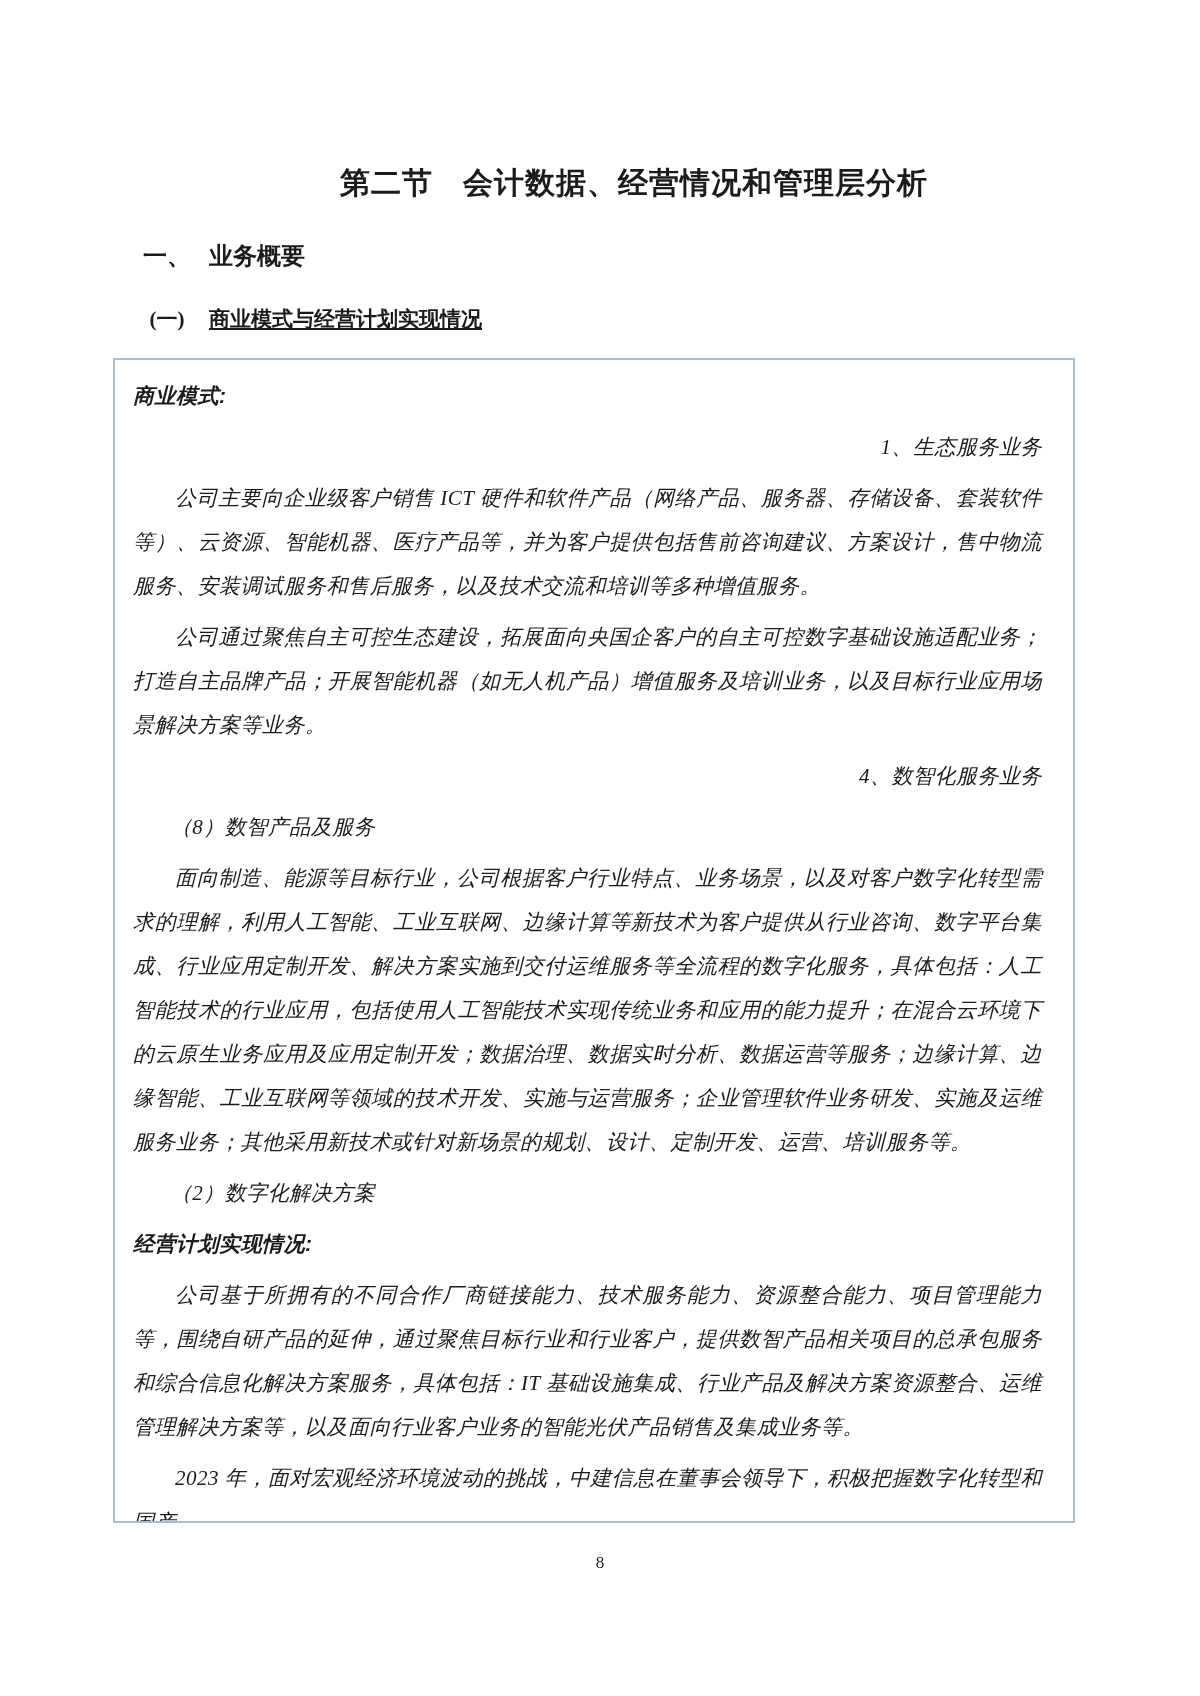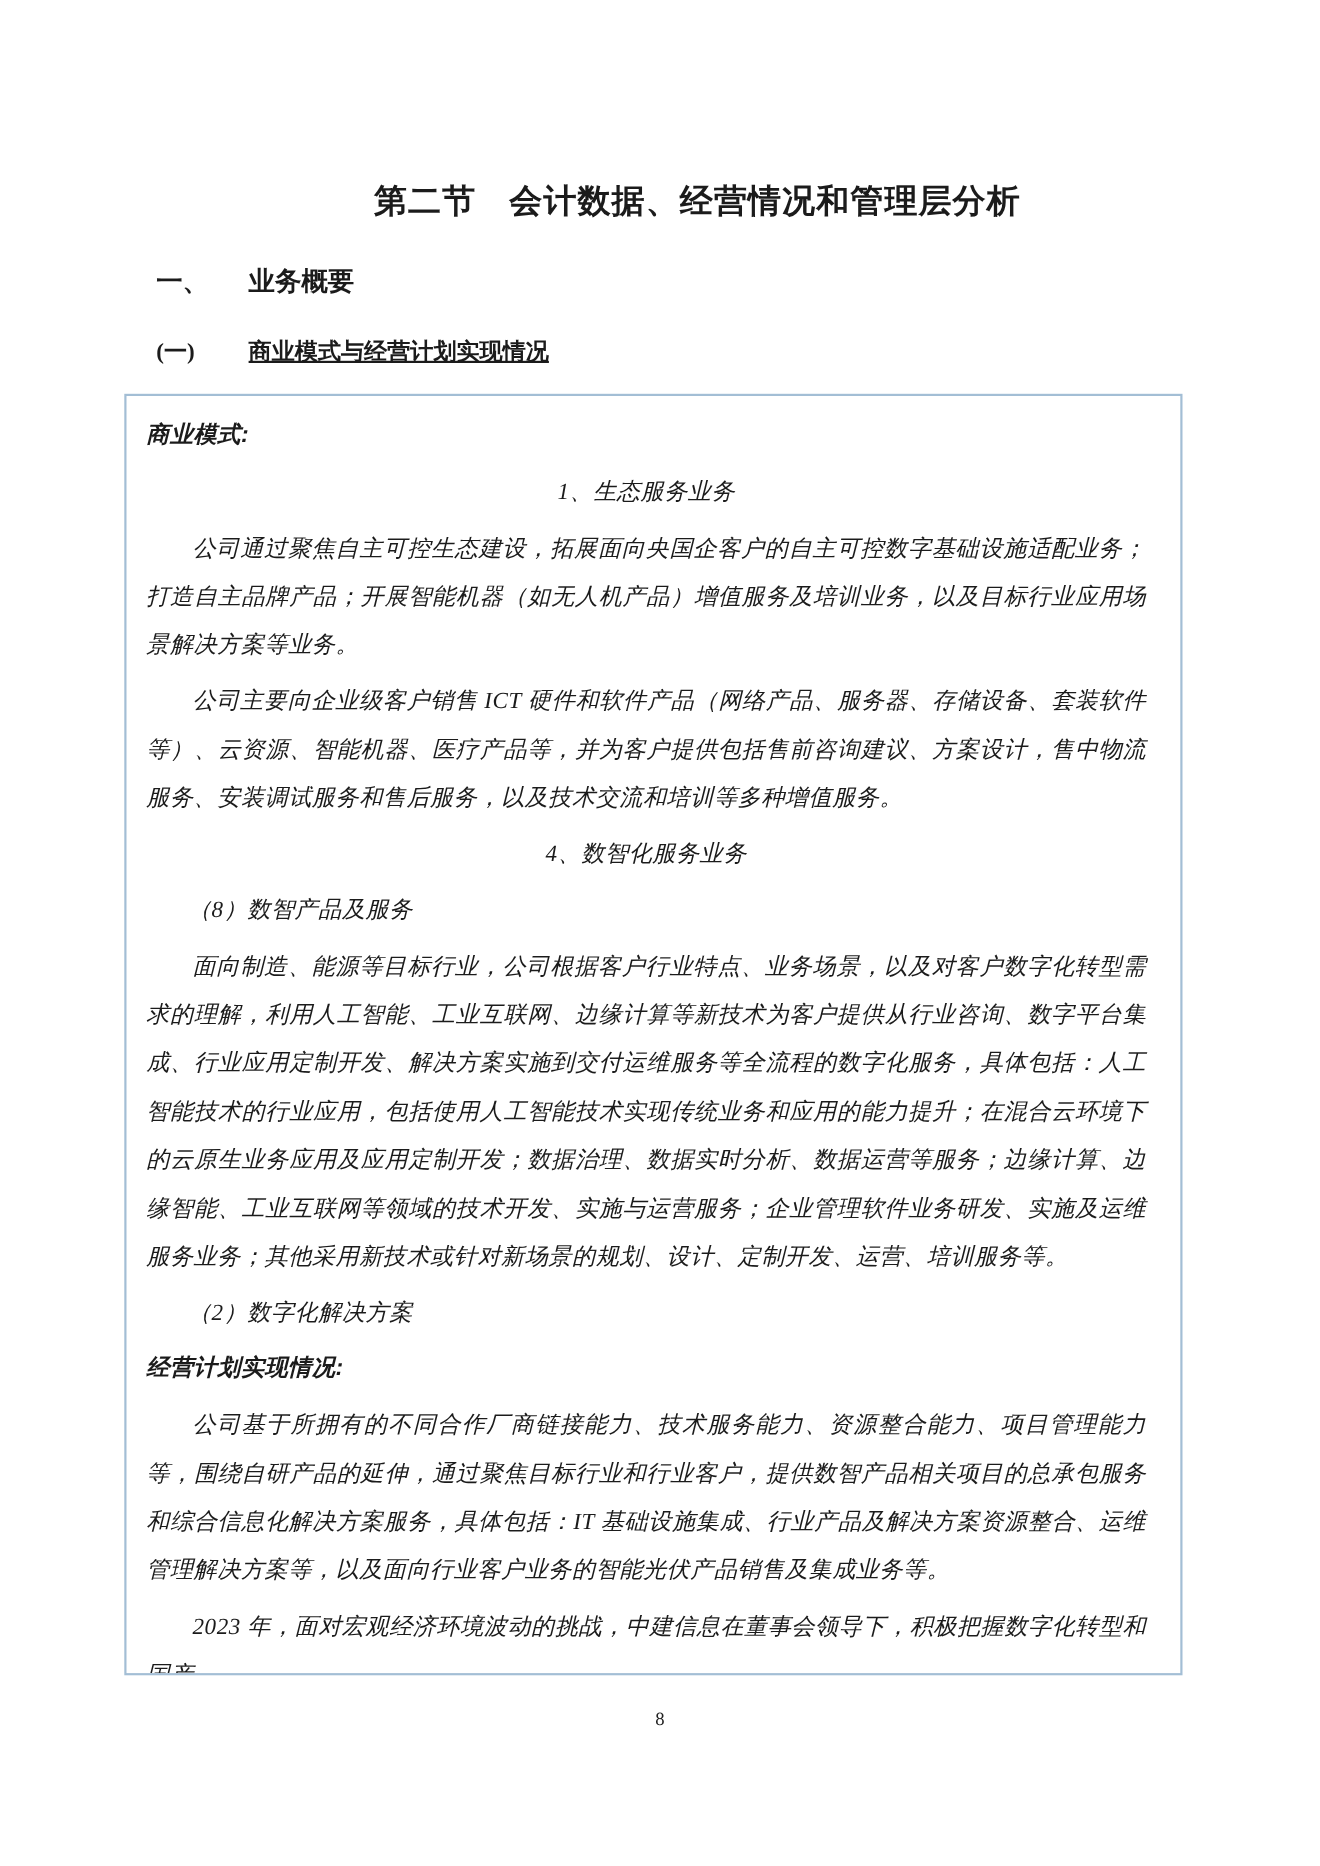--- a/index.html
+++ b/index.html
@@ -22,23 +22,24 @@
     font-family: "Liberation Sans", "DejaVu Sans", sans-serif;
     font-weight: bold;
     font-size: 30px;
     letter-spacing: 1px;
     white-space: nowrap;
     margin-left: 34px;
   }
   .doc-title .gap { display:inline-block; width:30px; }
   .heading-row {
     position: absolute;
-    left: 142px;
+    left: 125px;
     font-weight: bold;
     white-space: nowrap;
+    text-align: center;
   }
   .h1-row { top: 240px; font-size: 24px; }
   .h2-row { top: 305px; font-size: 21px; text-decoration: underline; }
   .heading-num { display:inline-block; }
   .h1-row .heading-num { width: 84px; }
   .h2-row .heading-num { width: 84px; }
   .content-box {
     position: absolute;
     left: 113px;
     top: 358px;
@@ -57,21 +58,21 @@
     letter-spacing: 0.5px;
     font-style: italic;
   }
   .blk-heading {
     font-family: "Liberation Sans", "DejaVu Sans", sans-serif;
     font-weight: bold;
     font-size: 24px;
     line-height: 44px;
   }
   .blk-heading2 { margin-top: 16px; }
-  .blk-item { text-align: center; }
+  .blk-item { text-align: right; }
   .blk-sub { text-indent: 1.8em; }
   .blk-para {
     text-indent: 2em;
     text-align: justify;
     text-justify: inter-character;
   }
   .blk-para-last { margin-top: 80px; }
   .page-number {
     position: absolute;
     top: 1553px;
@@ -95,22 +96,22 @@
     <span class="heading-num">一、</span><span>业务概要</span>
   </div>
 
   <div class="heading-row h2-row">
     <span class="heading-num">(一)</span><span>商业模式与经营计划实现情况</span>
   </div>
 
   <div class="content-box">
     <div class="blk blk-heading">商业模式:</div>
     <div class="blk blk-item">1、生态服务业务</div>
+    <div class="blk blk-para">公司主要向企业级客户销售 ICT 硬件和软件产品（网络产品、服务器、存储设备、套装软件等）、云资源、智能机器、医疗产品等，并为客户提供包括售前咨询建议、方案设计，售中物流服务、安装调试服务和售后服务，以及技术交流和培训等多种增值服务。</div>
     <div class="blk blk-para">公司通过聚焦自主可控生态建设，拓展面向央国企客户的自主可控数字基础设施适配业务；打造自主品牌产品；开展智能机器（如无人机产品）增值服务及培训业务，以及目标行业应用场景解决方案等业务。</div>
-    <div class="blk blk-para">公司主要向企业级客户销售 ICT 硬件和软件产品（网络产品、服务器、存储设备、套装软件等）、云资源、智能机器、医疗产品等，并为客户提供包括售前咨询建议、方案设计，售中物流服务、安装调试服务和售后服务，以及技术交流和培训等多种增值服务。</div>
     <div class="blk blk-item">4、数智化服务业务</div>
     <div class="blk blk-sub">（8）数智产品及服务</div>
     <div class="blk blk-para">面向制造、能源等目标行业，公司根据客户行业特点、业务场景，以及对客户数字化转型需求的理解，利用人工智能、工业互联网、边缘计算等新技术为客户提供从行业咨询、数字平台集成、行业应用定制开发、解决方案实施到交付运维服务等全流程的数字化服务，具体包括：人工智能技术的行业应用，包括使用人工智能技术实现传统业务和应用的能力提升；在混合云环境下的云原生业务应用及应用定制开发；数据治理、数据实时分析、数据运营等服务；边缘计算、边缘智能、工业互联网等领域的技术开发、实施与运营服务；企业管理软件业务研发、实施及运维服务业务；其他采用新技术或针对新场景的规划、设计、定制开发、运营、培训服务等。</div>
     <div class="blk blk-sub">（2）数字化解决方案</div>
     <div class="blk blk-heading blk-heading2">经营计划实现情况:</div>
     <div class="blk blk-para">公司基于所拥有的不同合作厂商链接能力、技术服务能力、资源整合能力、项目管理能力等，围绕自研产品的延伸，通过聚焦目标行业和行业客户，提供数智产品相关项目的总承包服务和综合信息化解决方案服务，具体包括：IT 基础设施集成、行业产品及解决方案资源整合、运维管理解决方案等，以及面向行业客户业务的智能光伏产品销售及集成业务等。</div>
     <div class="blk blk-para blk-para-last">2023 年，面对宏观经济环境波动的挑战，中建信息在董事会领导下，积极把握数字化转型和国产</div>
   </div>
 
   <div class="page-number">8</div>

